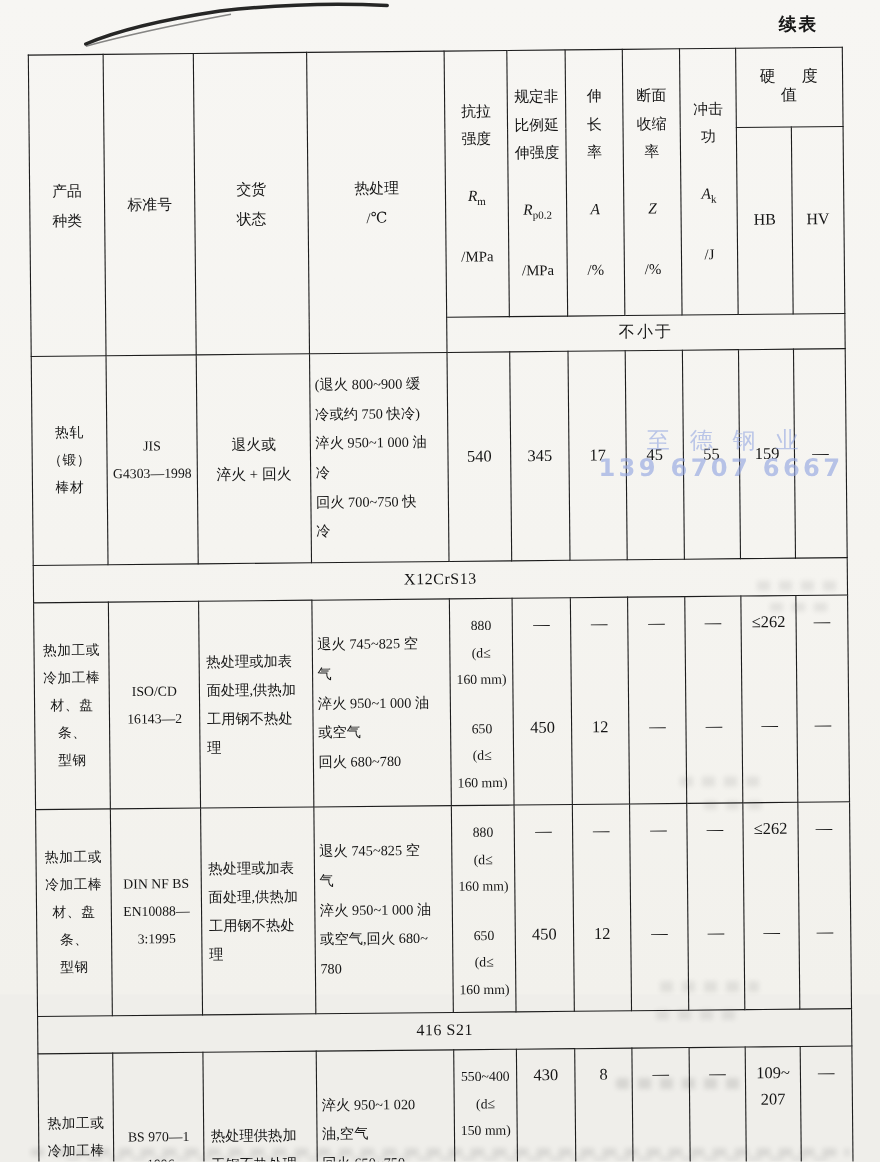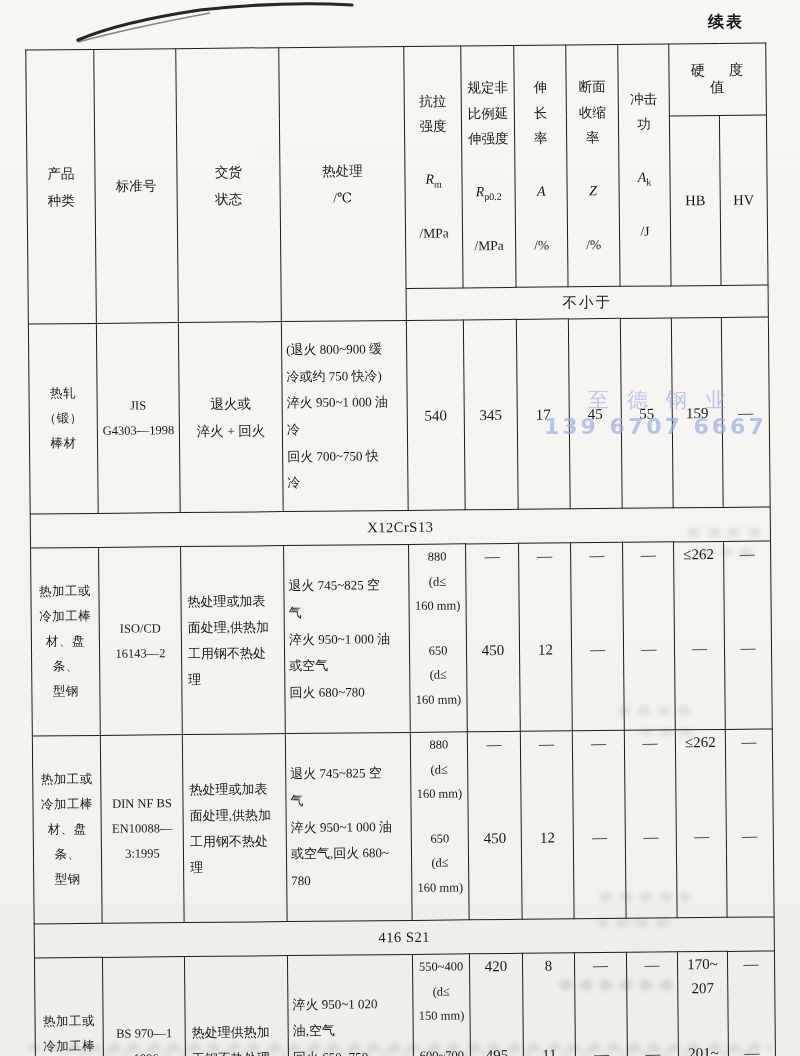--- a/index.html
+++ b/index.html
@@ -52,21 +52,21 @@
   .hl { line-height:1.9; white-space:pre-line; }
   .sym { line-height:1.9; font-size:14px; }
   .sym i { font-family:"Liberation Serif","DejaVu Serif",serif; font-style:italic; }
   .sym sub { font-size:10px; }
   
   td.split { padding:0; vertical-align:top; }
   .halves { display:flex; flex-direction:column; height:100%; }
   .half {
     flex:1 1 50%; display:flex; flex-direction:column;
     align-items:center; justify-content:flex-start;
-    font-size:12.5px; line-height:1.95;
+    padding-top:12px; font-size:12.5px; line-height:1.95;
     white-space:pre-line;
   }
   .half.big { font-size:15px; line-height:1.6; }
   
   .wm { position:absolute; color:#97a9e2; font-family:"DejaVu Sans","Liberation Sans",sans-serif; }
   .wm1 { left:588px; top:386px; font-size:21px; letter-spacing:18px; opacity:0.62; }
   .wm2 { left:544px; top:414px; font-size:22px; letter-spacing:3px; opacity:0.66;font-weight:bold; }
   
   .smudge {
     position:absolute; pointer-events:none; z-index:3;
@@ -284,33 +284,33 @@
 回火 650~750
 600~700</td>
       <td class="split"><div class="halves">
         <div class="half">550~400
 (d≤
 150 mm)</div>
         <div class="half">600~700
 (d≤
 63mm)</div></div></td>
       <td class="split"><div class="halves">
-        <div class="half big">420</div>
+        <div class="half big">430</div>
         <div class="half big">495</div></div></td>
       <td class="split"><div class="halves">
         <div class="half big">8</div>
         <div class="half big">11</div></div></td>
       <td class="split"><div class="halves">
         <div class="half big">—</div>
         <div class="half big">—</div></div></td>
       <td class="split"><div class="halves">
         <div class="half big">—</div>
         <div class="half big">—</div></div></td>
       <td class="split"><div class="halves">
-        <div class="half big">170~
+        <div class="half big">109~
 207</div>
         <div class="half big">201~
 255</div></div></td>
       <td class="split"><div class="halves">
         <div class="half big">—</div>
         <div class="half big">—</div></div></td>
     </tr>
   </tbody>
       </table>
   </div>

